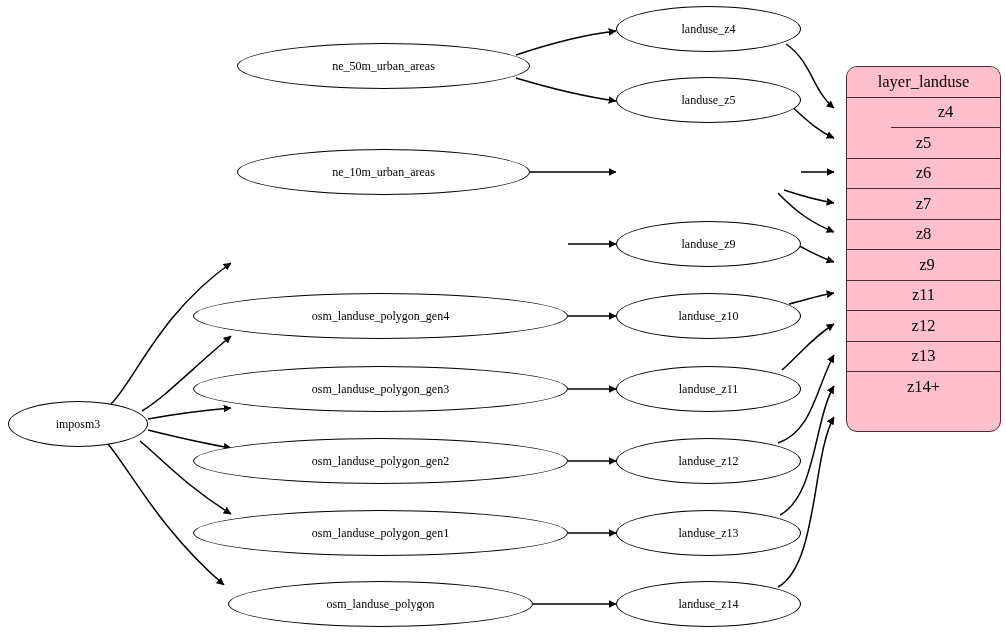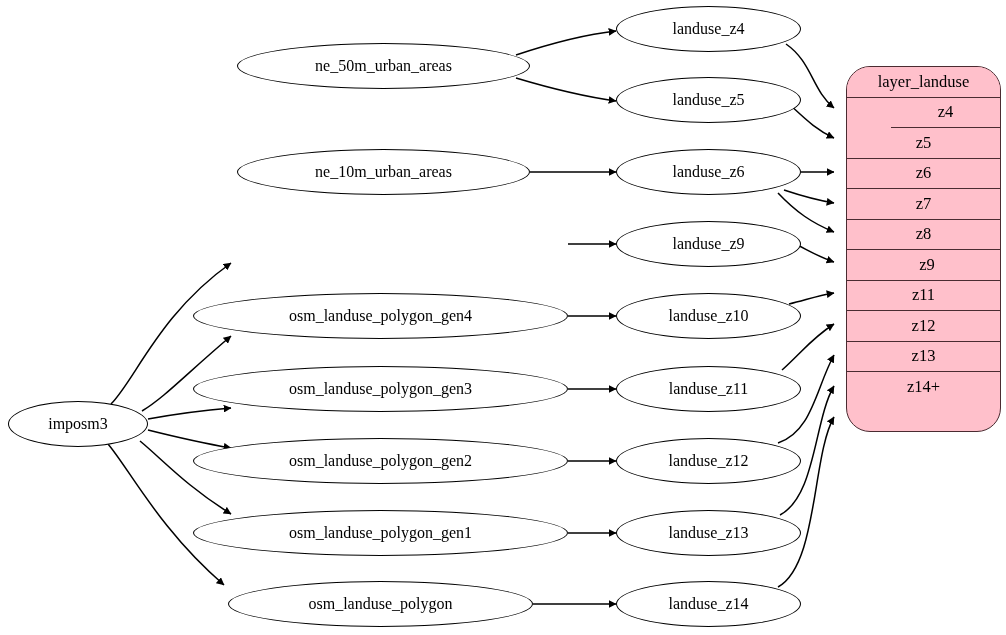--- a/index.html
+++ b/index.html
@@ -25,30 +25,30 @@
   }
   .node {
     position: absolute;
     box-sizing: border-box;
     border: 1.1px solid #000000;
     border-radius: 50%;
     background: #ffffff;
     display: flex;
     align-items: center;
     justify-content: center;
-    font-size: 16px;
+    font-size: 12px;
     color: #000000;
     white-space: nowrap;
     line-height: 1;
   }
   .table-box {
     position: absolute;
     box-sizing: border-box;
     border: 1.3px solid #4a2b31;
-    border-radius: 24px;
+    border-radius: 11px;
     background: #ffc0cb;
     overflow: hidden;
   }
   .table-row {
     box-sizing: border-box;
     display: flex;
     align-items: center;
     justify-content: center;
     font-size: 16.5px;
     color: #000000;
@@ -132,23 +132,20 @@
   <div class="node" style="left: 228px; top: 581px; width: 305px; height: 46px;">
     <span>osm_landuse_polygon</span>
   </div>
 
   <div class="node" style="left: 616px; top: 6px; width: 185px; height: 46px;">
     <span>landuse_z4</span>
   </div>
   <div class="node" style="left: 616px; top: 77px; width: 185px; height: 46px;">
     <span>landuse_z5</span>
   </div>
-  <div class="node" style="left: 616px; top: 149px; width: 185px; height: 46px;">
-    <span>landuse_z6</span>
-  </div>
   <div class="node" style="left: 616px; top: 221px; width: 185px; height: 46px;">
     <span>landuse_z9</span>
   </div>
   <div class="node" style="left: 616px; top: 293px; width: 185px; height: 46px;">
     <span>landuse_z10</span>
   </div>
   <div class="node" style="left: 616px; top: 366px; width: 185px; height: 46px;">
     <span>landuse_z11</span>
   </div>
   <div class="node" style="left: 616px; top: 438px; width: 185px; height: 46px;">

